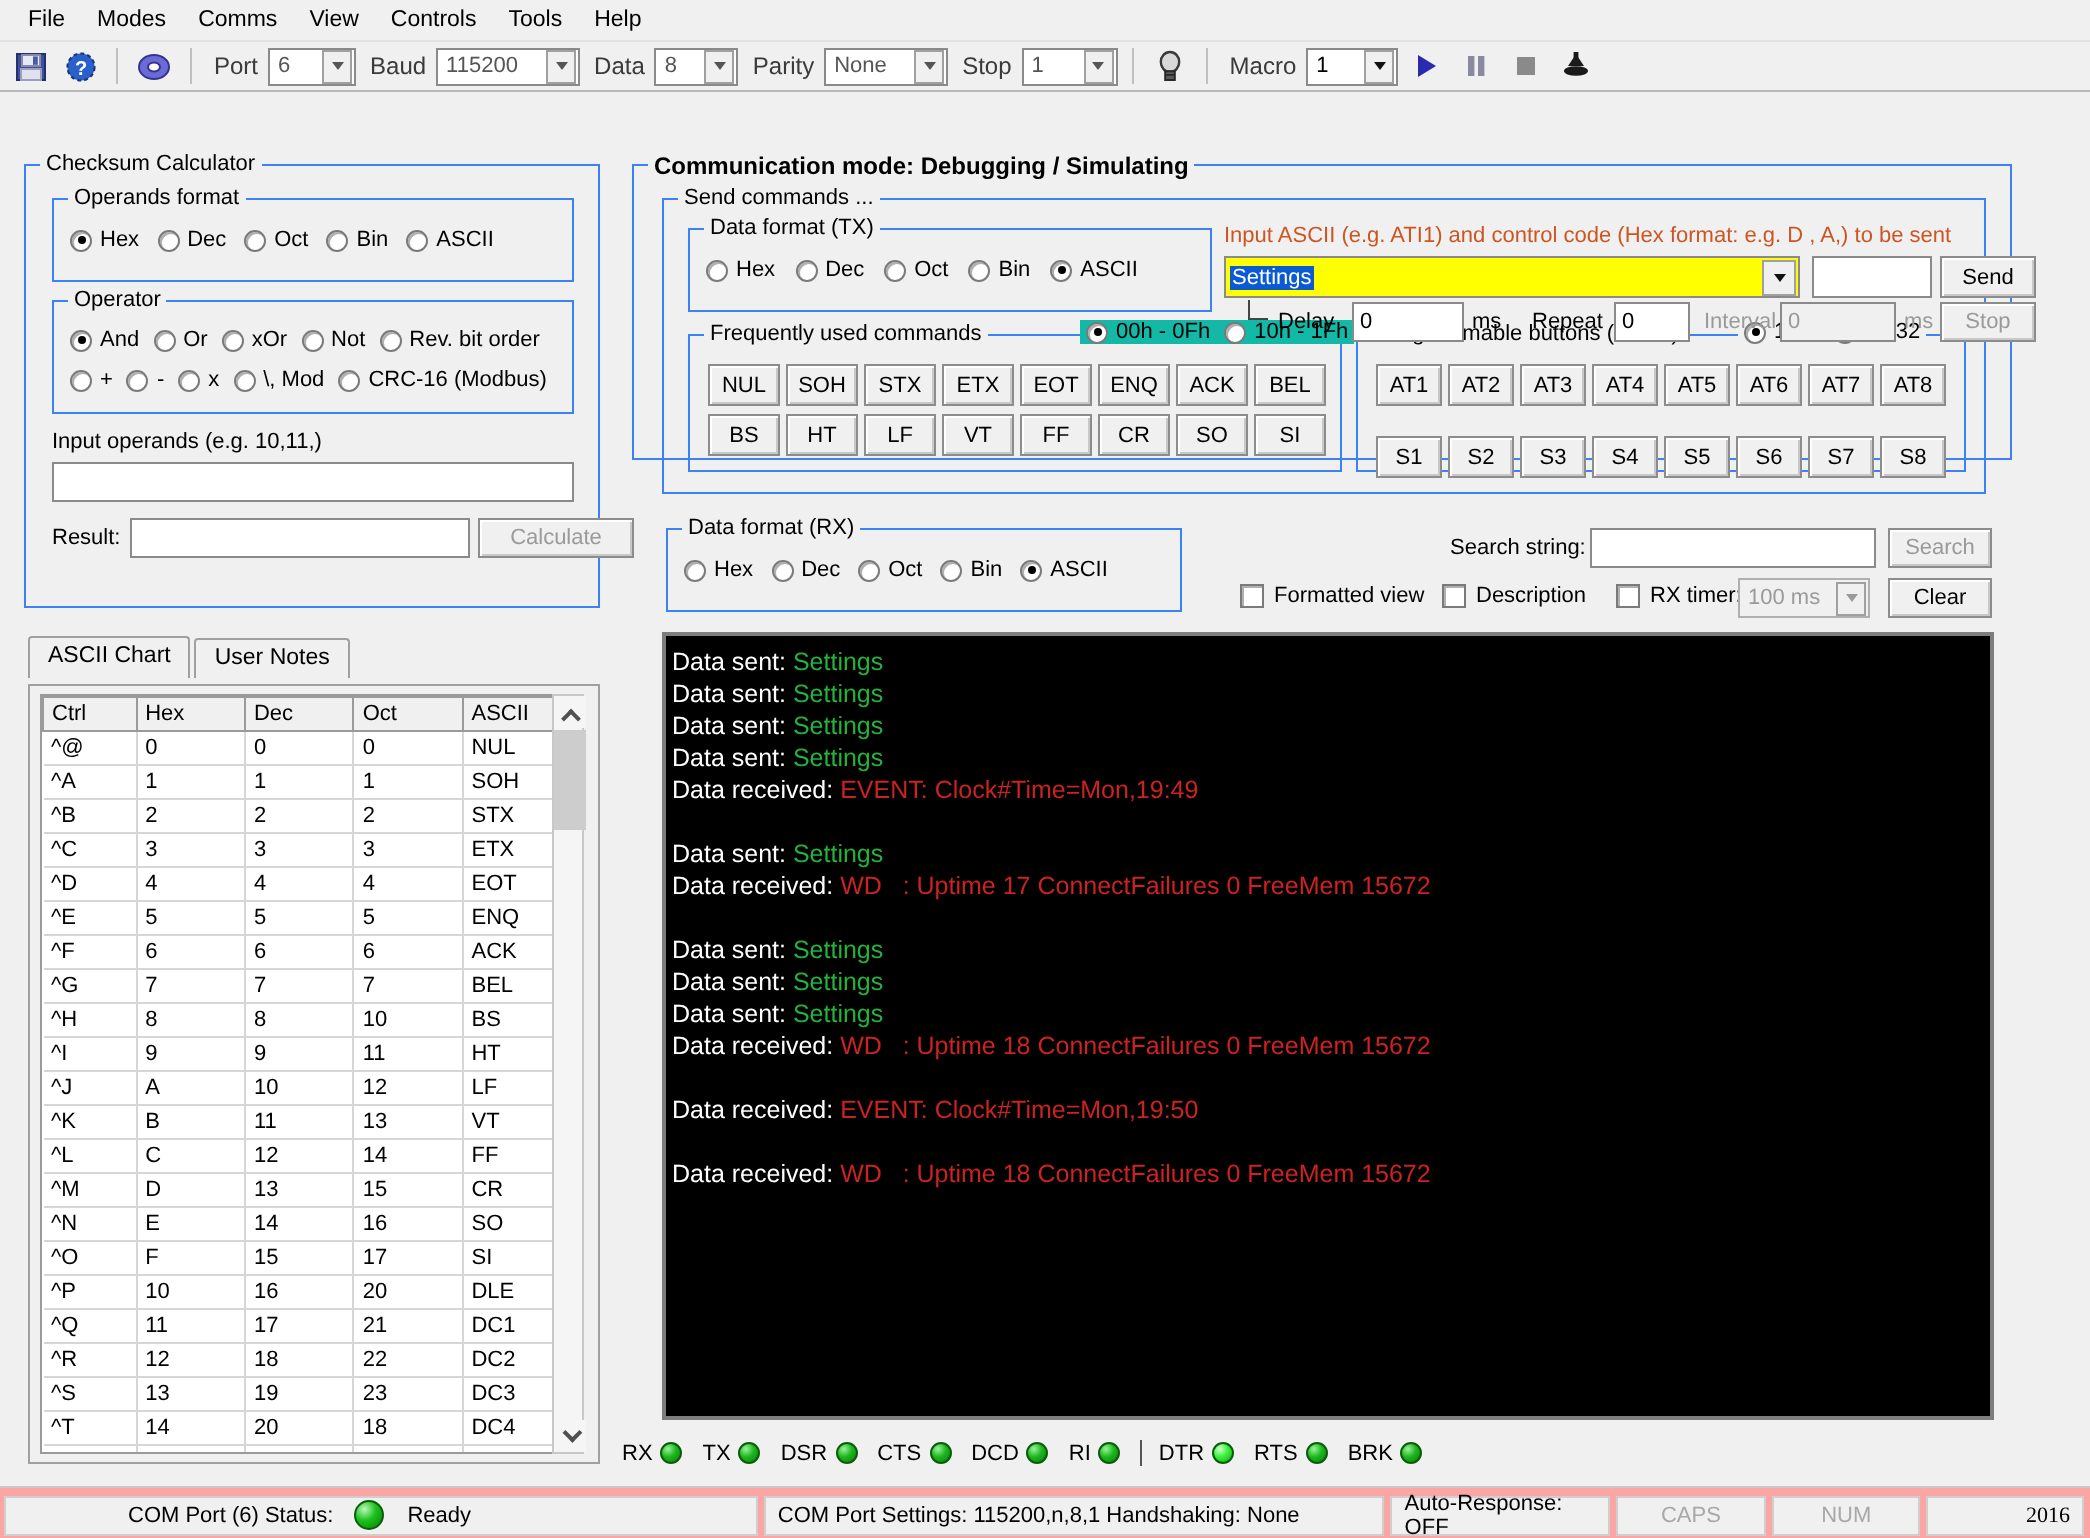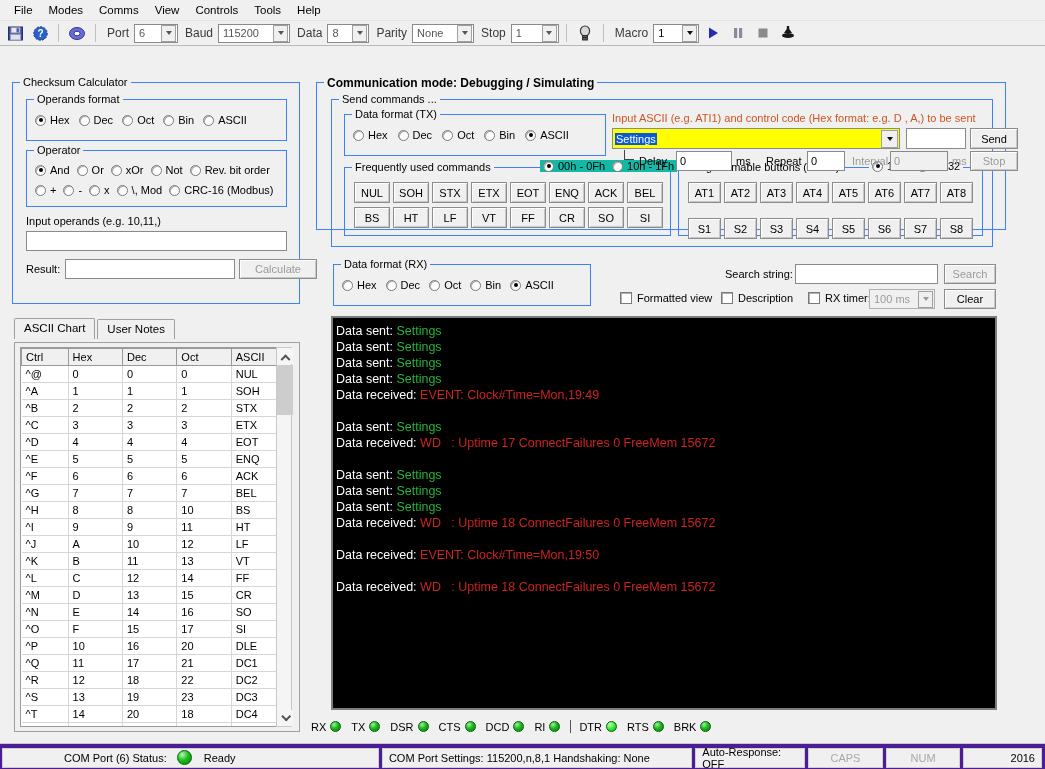--- a/index.html
+++ b/index.html
@@ -168,21 +168,21 @@
   .sigrow {
     position: absolute; display: flex; align-items: center;
     font-size: 11px; gap: 4px;
   }
   .sigrow .sig { display: inline-flex; align-items: center; gap: 4px; margin-right: 6px; }
   .sigsep { width: 1px; height: 13px; background: #555; margin: 0 4px 0 0; }
 
   
   .statusbar {
     position: absolute; left: 0; bottom: 0; width: 1045px; height: 26px;
-    background: #4c1d95; border-top: 1px solid #c9c9c9;
+    background: #fca5a5; border-top: 1px solid #c9c9c9;
     display: flex; align-items: center; padding: 2px 0 0 2px;
   }
   .spane {
     height: 20px; border: 1px solid #cfcfcf; background: #f0f0f0;
     display: flex; align-items: center; padding: 0 6px; font-size: 11px;
     margin-right: 3px; gap: 6px;
   }
   .spane.dim { color: #a8a8a8; justify-content: center; }
 </style>
 </head>
@@ -845,16 +845,16 @@
   <div class="statusbar">
     <div class="spane" style="width:385px; justify-content:flex-start;">
       <span style="margin-left:55px;">COM Port (6) Status:</span>
       <i class="led big" style="margin-left:4px;"></i>
       <span style="margin-left:6px;">Ready</span>
     </div>
     <div class="spane" style="width:317px;">COM Port Settings: 115200,n,8,1 Handshaking: None</div>
     <div class="spane" style="width:112px; justify-content:center;">Auto-Response: OFF</div>
     <div class="spane dim" style="width:76px;">CAPS</div>
     <div class="spane dim" style="width:76px;">NUM</div>
-    <div class="spane" style="width:80px; justify-content:flex-end;">2016</div>
+    <div class="spane" style="width:80px; justify-content:flex-end;font-family:Liberation Serif, serif;">2016</div>
   </div>
 
 </div>
 
 </body></html>

